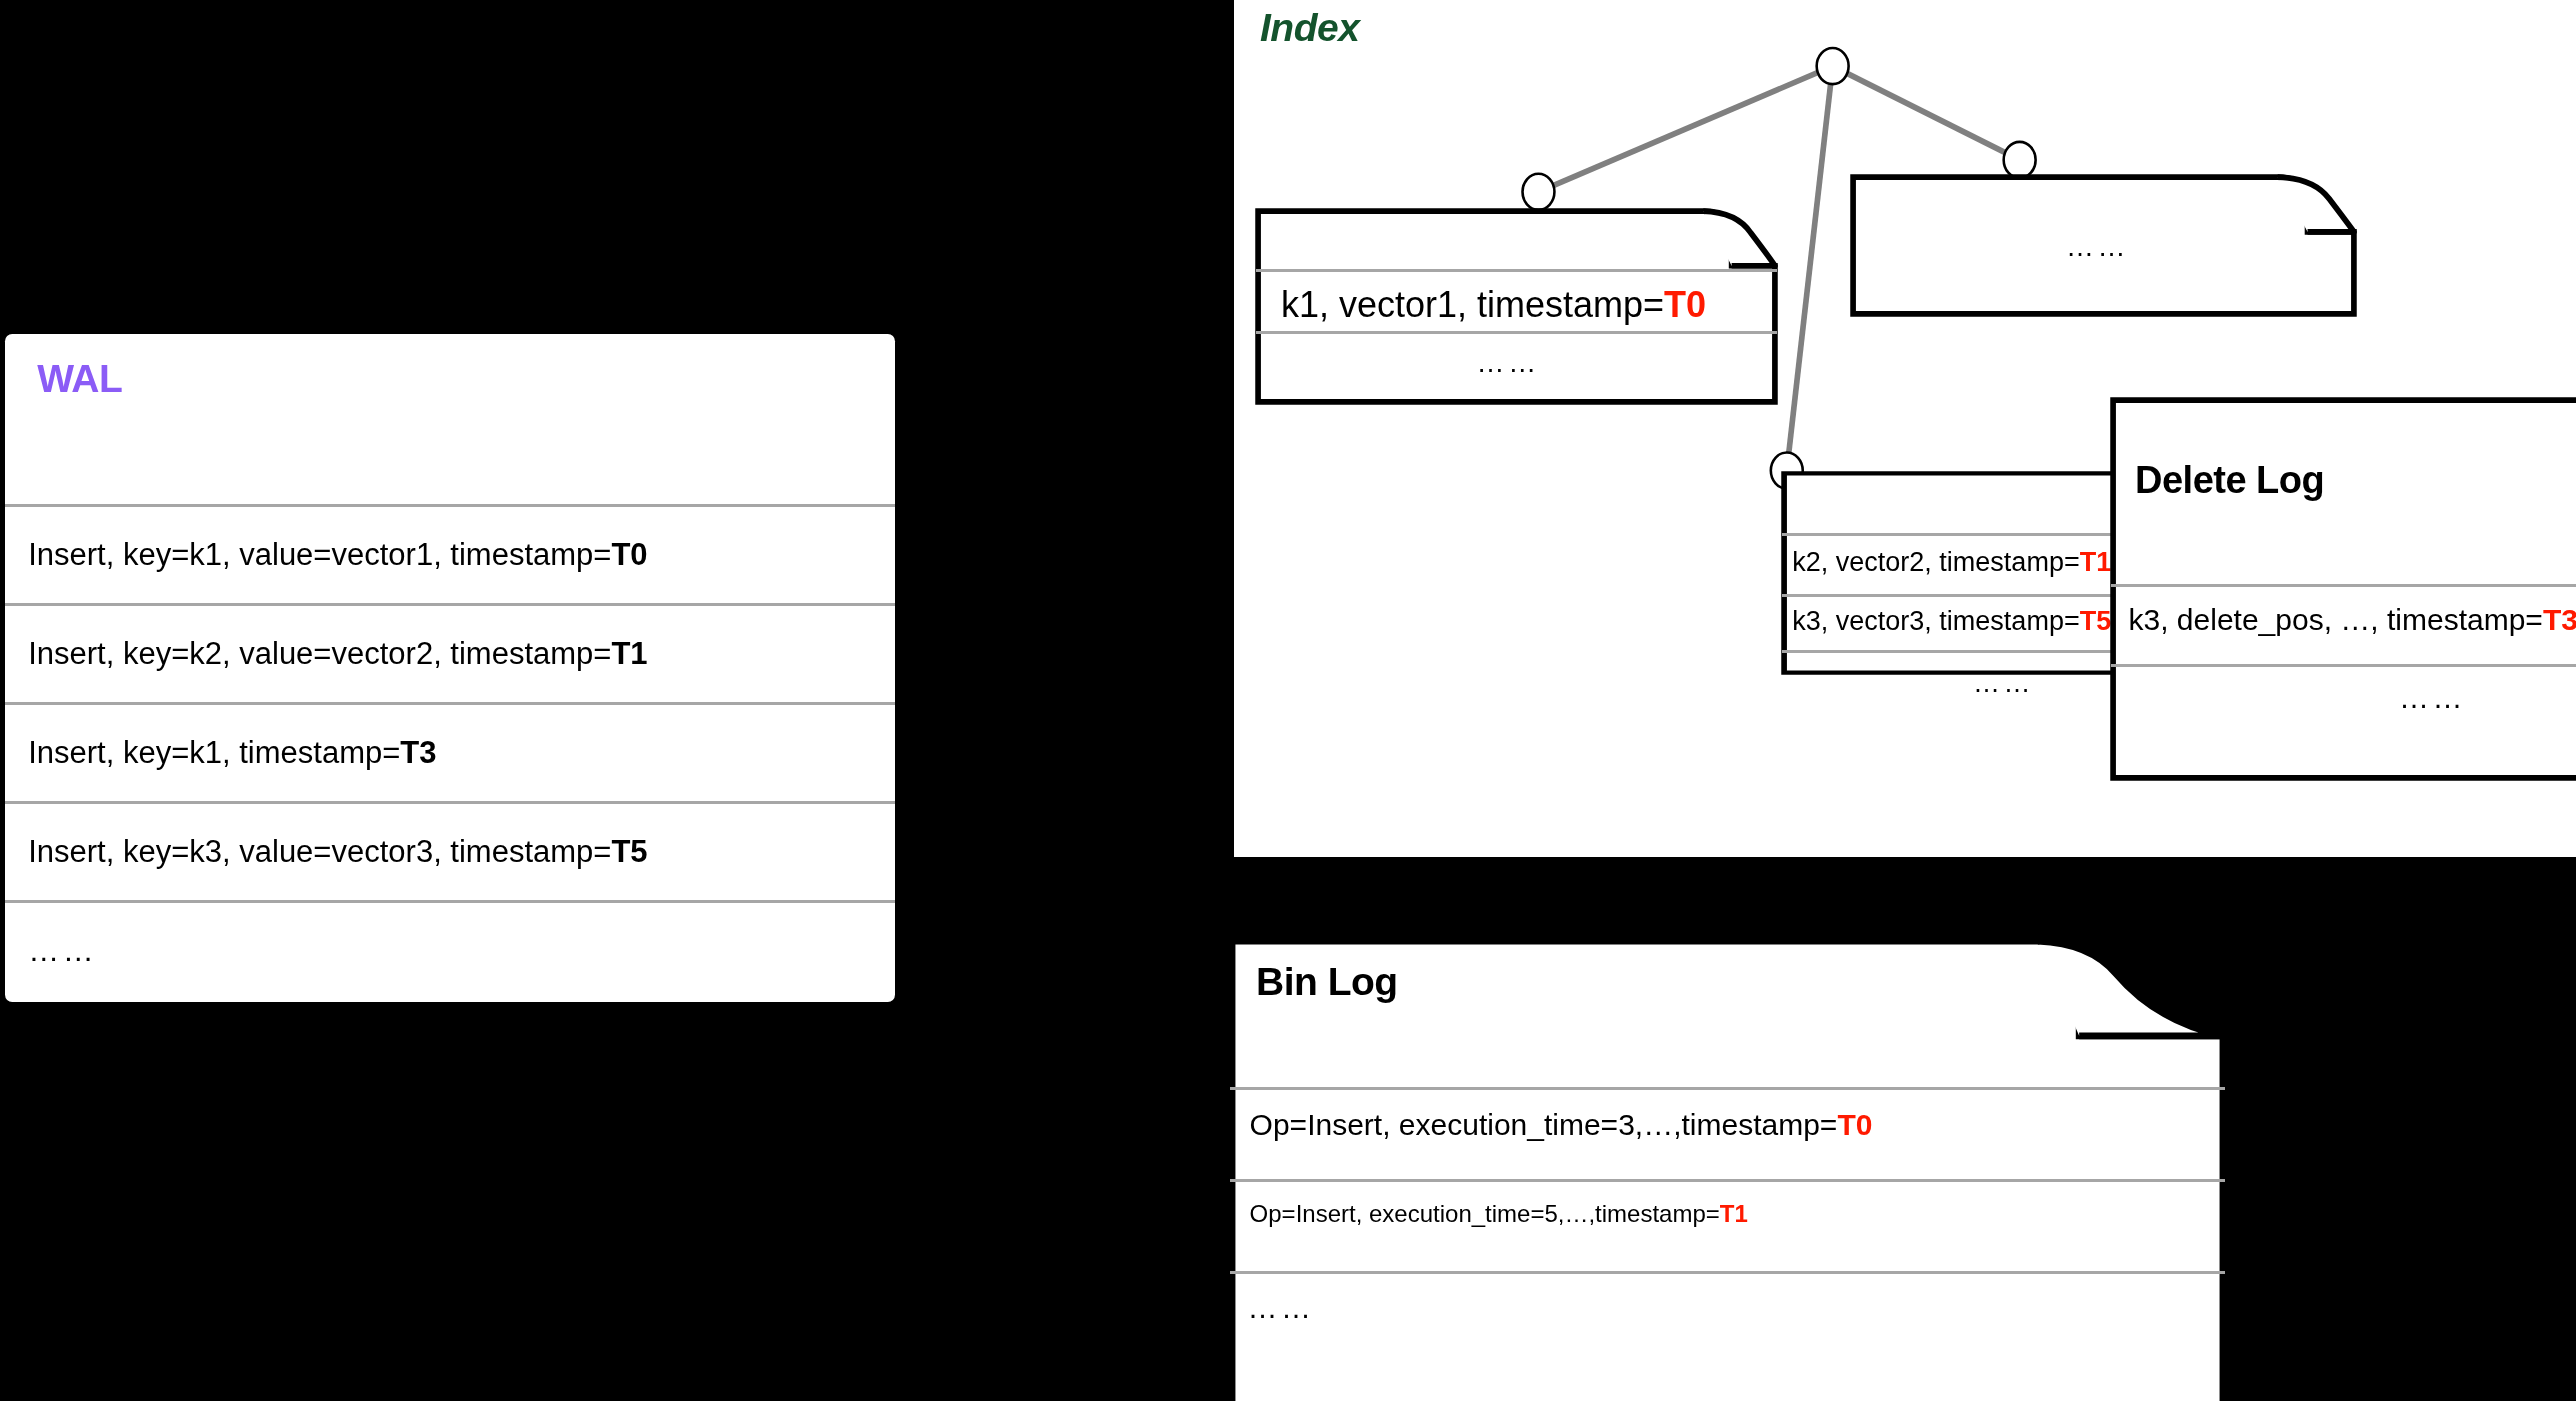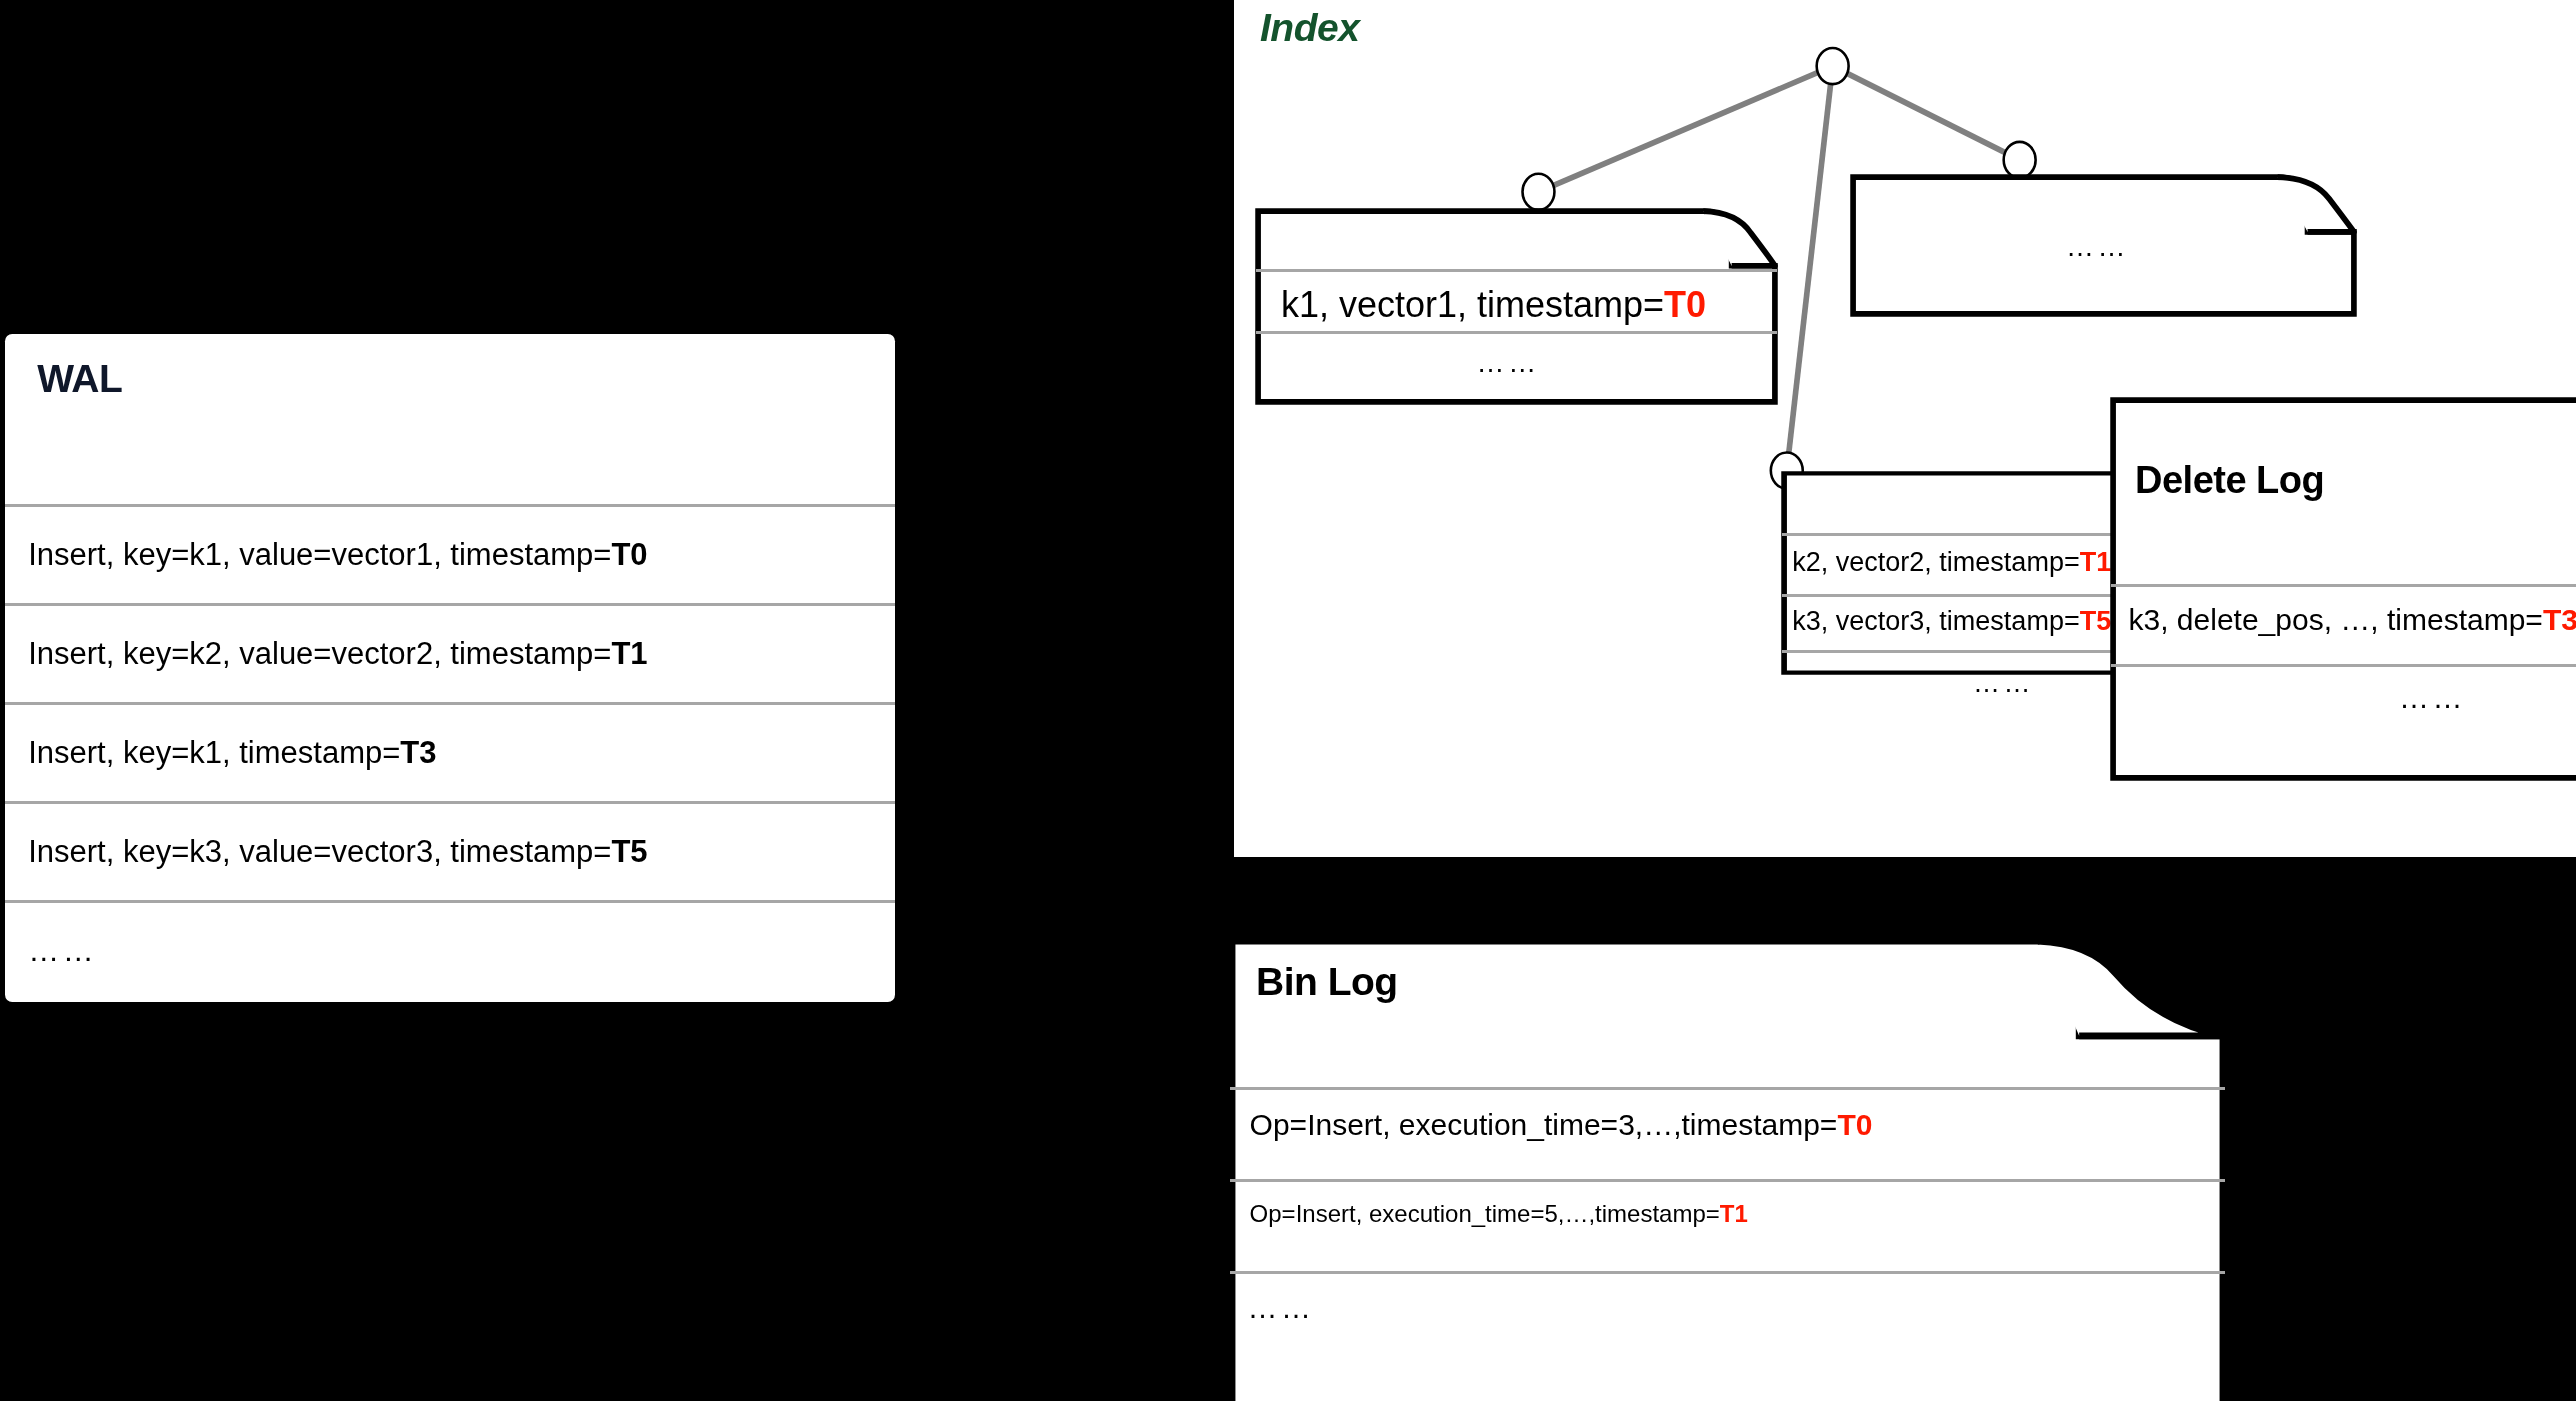--- a/index.html
+++ b/index.html
@@ -3,21 +3,21 @@
 <meta charset="utf-8">
 <style>
   html,body{margin:0;padding:0;background:#000;}
   body{width:2817px;height:1402px;position:relative;overflow:hidden;
        font-family:"Liberation Sans","DejaVu Sans",sans-serif;}
   .panel{position:absolute;background:#fff;box-sizing:border-box;}
 
   
   #wal{left:5.2px;top:334px;width:890px;height:668px;border-radius:7.2px;}
   #wal .title{position:absolute;left:32px;top:25px;font-size:39px;font-weight:bold;
-              letter-spacing:-0.5px;color:#0f172a;line-height:1;}
+              letter-spacing:-0.5px;color:#8b5cf6;line-height:1;}
   #wal .rows{position:absolute;left:0;top:170px;width:100%;}
   #wal .row{height:99px;border-top:3.6px solid #a6a6a6;box-sizing:border-box;
             display:flex;align-items:center;padding-left:23px;}
   #wal .row span{font-size:31px;color:#000;white-space:nowrap;}
 
   
   #index{left:1234px;top:-3.1px;width:1578px;height:860px;}
   #index .title{position:absolute;left:26px;top:11.3px;font-size:39px;font-weight:bold;
                 letter-spacing:-0.5px;color:#14532d;line-height:1;font-style:italic;}
   #tree-svg{position:absolute;left:0;top:0;width:1578px;height:860px;}

